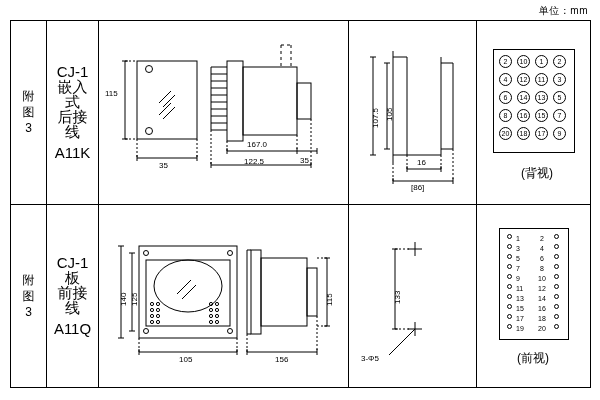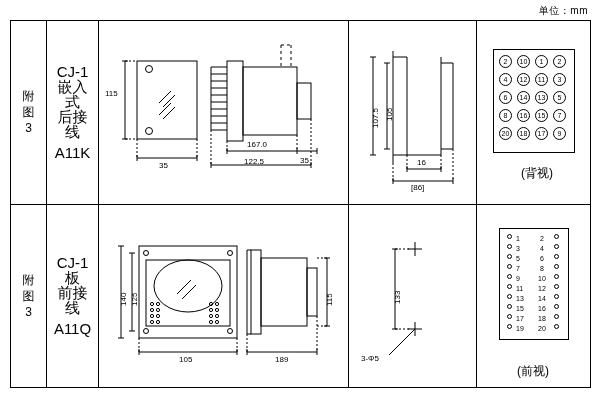--- a/index.html
+++ b/index.html
@@ -340,21 +340,21 @@
               <line x1="148" y1="133" x2="148" y2="139"></line>
               <line x1="218" y1="133" x2="218" y2="139"></line>
               <line x1="148" y1="118" x2="148" y2="136" stroke-dasharray="2,2"></line>
               <line x1="218" y1="100" x2="218" y2="136" stroke-dasharray="2,2"></line>
             </g>
           </svg>
           <div class="lblv" style="left:20px;top:90px;">140</div>
           <div class="lblv" style="left:31px;top:90px;">125</div>
           <div class="lblv" style="left:226px;top:90px;">115</div>
           <div class="lbl" style="left:80px;top:139px;">105</div>
-          <div class="lbl" style="left:176px;top:139px;">189</div>
+          <div class="lbl" style="left:176px;top:139px;">156</div>
         </div>
       </td>
 
       <td>
         <div class="cellinner">
           <svg width="128" height="159" viewBox="0 0 128 159">
             <g stroke="#000" fill="none" stroke-width="1">
 
               <line x1="66" y1="26" x2="66" y2="40"></line>
               <line x1="59" y1="33" x2="73" y2="33"></line>
@@ -415,19 +415,19 @@
           <div class="sdot" style="left:77px;top:68px;"></div>
           <div class="snum" style="left:61px;top:79px;">14</div>
           <div class="sdot" style="left:77px;top:78px;"></div>
           <div class="snum" style="left:61px;top:89px;">16</div>
           <div class="sdot" style="left:77px;top:88px;"></div>
           <div class="snum" style="left:61px;top:99px;">18</div>
           <div class="sdot" style="left:77px;top:98px;"></div>
           <div class="snum" style="left:61px;top:109px;">20</div>
           <div class="sdot" style="left:77px;top:108px;"></div>
 
-          <div class="cap" style="left:40px;top:134px;margin-top:13px;">(前视)</div>
+          <div class="cap" style="left:40px;top:134px;">(前视)</div>
         </div>
       </td>
     </tr>
   </tbody>
     </table>
 </div>
 
 </body></html>

